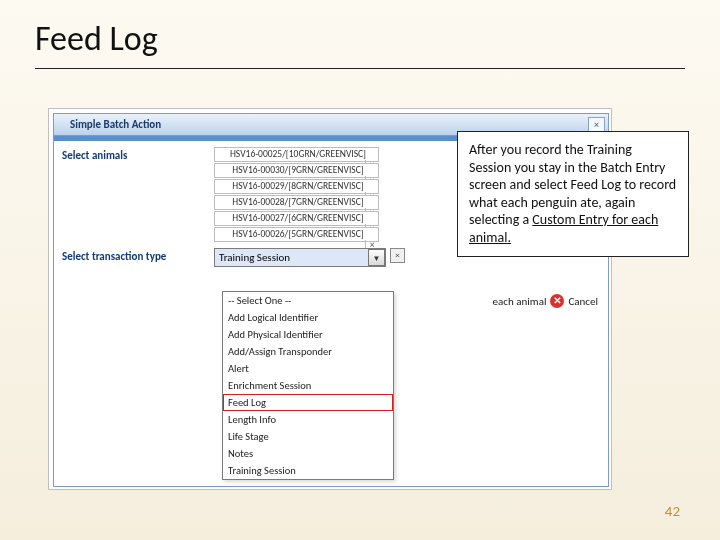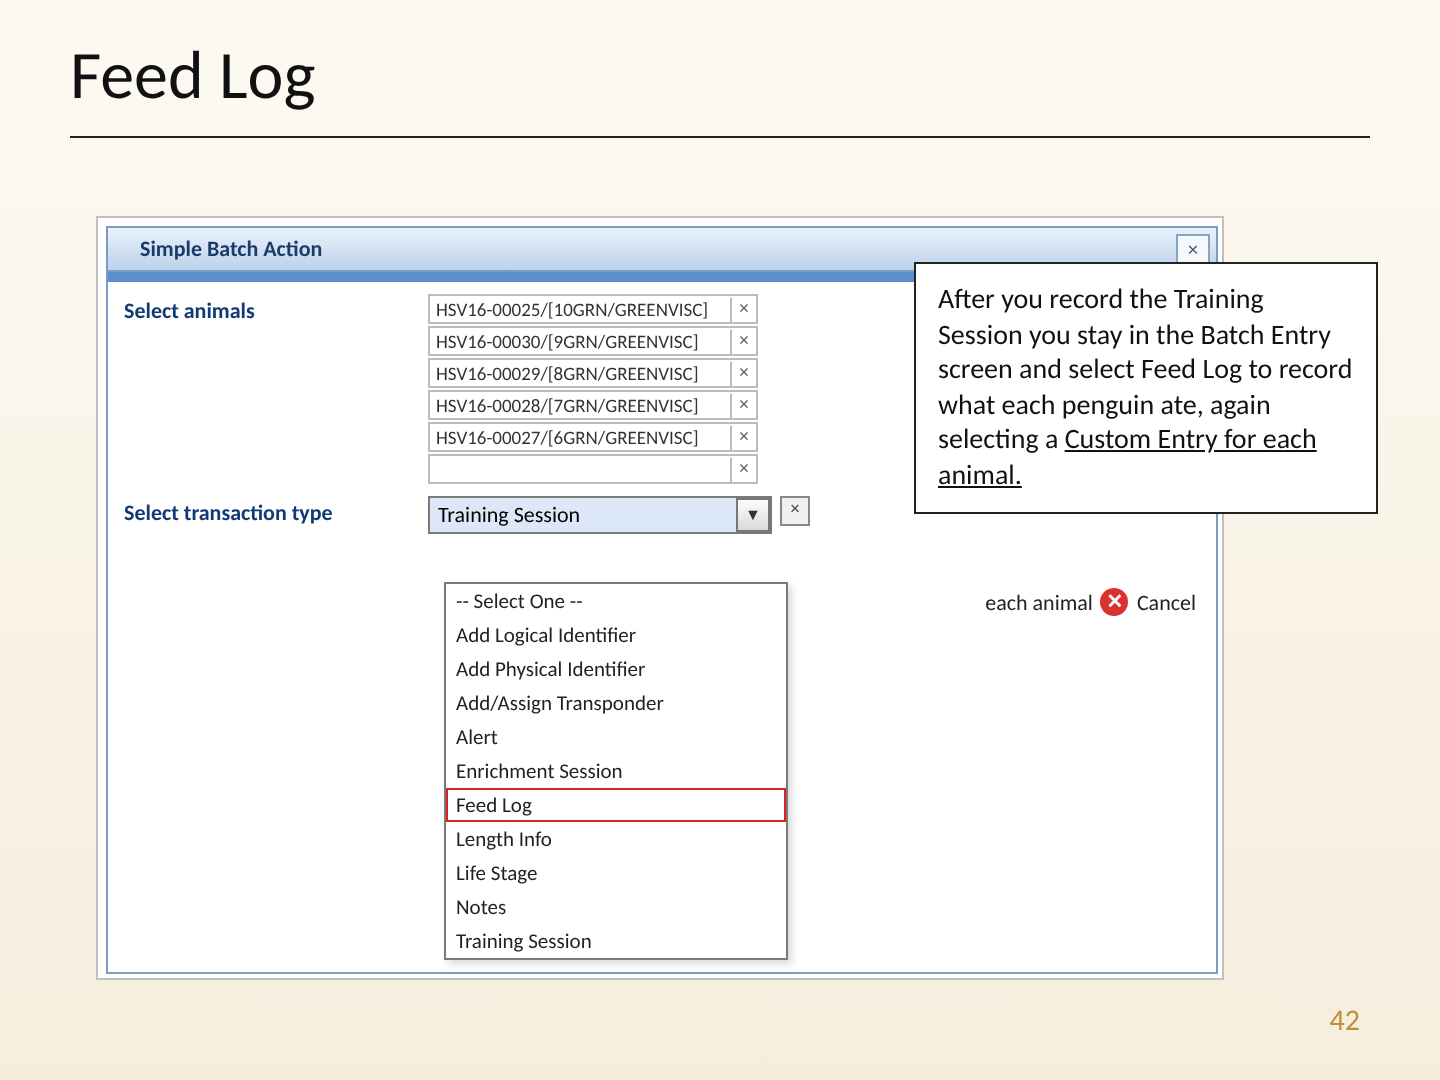--- a/index.html
+++ b/index.html
@@ -10,21 +10,21 @@
   .shot{position:absolute;left:48px;top:108px;width:562px;height:380px;border:1px solid #bfbfbf;background:#fff;}
   .dialog{position:absolute;left:4px;top:4px;width:554px;height:372px;border:1px solid #7a9bc4;background:#fff;font-size:11px;}
   .dlg-titlebar{height:21px;background:linear-gradient(#eaf2fb,#bcd2ea);border-bottom:1px solid #7a9bc4;position:relative;}
   .dlg-titlebar span{color:#1b3b6b;font-weight:bold;font-size:11px;padding-left:16px;line-height:21px;}
   .dlg-close{position:absolute;right:3px;top:3px;width:15px;height:15px;border:1px solid #8aa3c2;background:#f5f9fd;font-size:10px;line-height:13px;text-align:center;color:#37547a;cursor:pointer;}
   .bluebar{height:5px;background:#5a8fcc;}
   .dlg-body{padding:6px 8px 0 8px;position:relative;height:340px;}
   .row{display:flex;align-items:flex-start;margin-bottom:6px;}
   .lbl{width:152px;color:#123a75;font-weight:bold;font-size:11px;padding-top:2px;flex:0 0 152px;}
   .animals{display:flex;flex-direction:column;gap:1px;}
-  .chip{display:flex;align-items:center;border:1px solid #bcbcbc;background:#fff;height:13px;font-size:9.5px;color:#333;padding-left:3px;width:160px;}
+  .chip{display:flex;align-items:center;border:1px solid #bcbcbc;background:#fff;height:13px;font-size:9.5px;color:#333;padding-left:3px;width:160px;flex-direction:column;}
   .chip .x{margin-left:auto;width:12px;height:12px;border-left:1px solid #bcbcbc;text-align:center;line-height:11px;color:#555;cursor:pointer;}
   .combo{border:1px solid #7a7a7a;height:17px;width:170px;display:flex;align-items:center;background:#fff;position:relative;}
   .combo .sel{flex:1;font-size:11px;padding:0 4px;background:#dce8f7;height:100%;display:flex;align-items:center;}
   .combo .arrow{width:15px;height:15px;border:1px solid #777;margin:0;background:linear-gradient(#fdfdfd,#d9d9d9);display:flex;align-items:center;justify-content:center;font-size:8px;color:#333;}
   .combo-x{width:13px;height:13px;border:1px solid #888;background:#f0f0f0;font-size:9px;line-height:12px;text-align:center;margin-left:4px;color:#444;cursor:pointer;}
   .dropdown{position:absolute;left:168px;top:150px;width:170px;border:1px solid #7a7a7a;background:#fff;z-index:5;box-shadow:2px 2px 4px rgba(0,0,0,0.15);}
   .dropdown .opt{font-size:10.5px;padding:2px 5px;color:#222;border-bottom:0;cursor:pointer;}
   .dropdown .opt.hl{outline:1.5px solid #d42222;outline-offset:-1px;position:relative;z-index:2;}
   .action-row{position:absolute;top:153px;right:10px;font-size:11px;color:#222;display:flex;align-items:center;gap:4px;}
   .cancel-ico{width:14px;height:14px;border-radius:50%;background:#d93030;color:#fff;font-size:10px;line-height:13px;text-align:center;font-weight:bold;}
@@ -63,20 +63,21 @@
               </div>
               <div class="chip">
                 <span>HSV16-00028/[7GRN/GREENVISC]</span>
                 <span class="x">×</span>
               </div>
               <div class="chip">
                 <span>HSV16-00027/[6GRN/GREENVISC]</span>
                 <span class="x">×</span>
               </div>
               <div class="chip">
+                <span>HSV16-00026/[5GRN/GREENVISC]</span>
                 <span class="x">×</span>
               </div>
             </div>
         </div>
         <div class="row" style="margin-top:4px">
           <div class="lbl">Select transaction type</div>
           <div class="combo">
             <div class="sel">Training Session</div>
             <div class="arrow">▼</div>
           </div>

